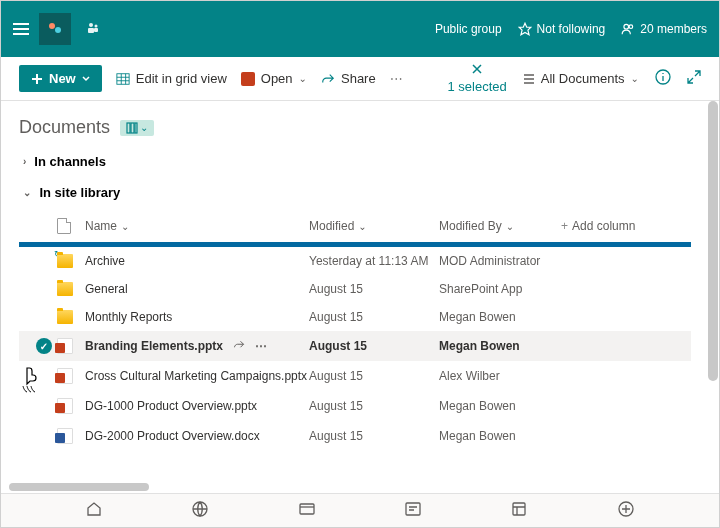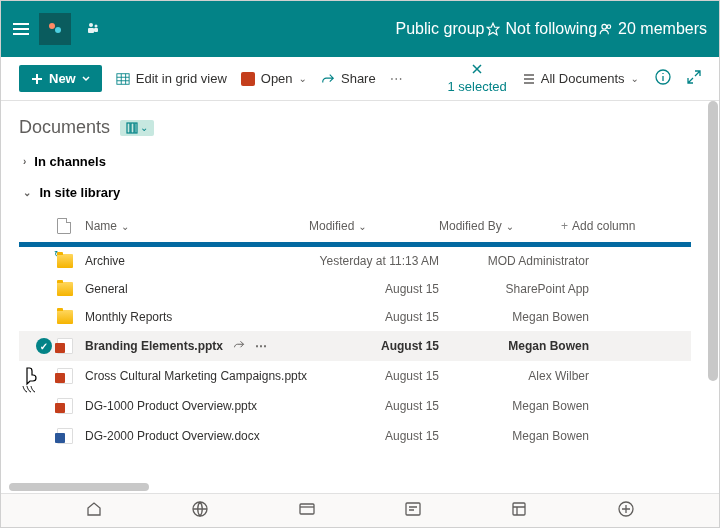--- a/index.html
+++ b/index.html
@@ -3,29 +3,29 @@
 <meta charset="utf-8">
 <style>
 * { margin: 0; padding: 0; box-sizing: border-box; font-family: "Segoe UI", -apple-system, sans-serif; }
 body { width: 720px; height: 528px; background: #fff; overflow: hidden; border: 1px solid #d0d0d0; position: relative; }
 .header { background: #038387; color: #fff; height: 56px; display: flex; align-items: center; padding: 0 12px; }
 .hamburger { margin-right: 10px; cursor: pointer; display:flex; flex-direction:column; gap:3px; }
 .hamburger span { display:block; width:16px; height:2px; background:#fff; }
 .site-icon { width: 32px; height: 32px; background: #0a5c5e; margin-right: 14px; display:flex; align-items:center; justify-content:center; font-size:18px; }
 .site-title { font-size: 20px; font-weight: 600; margin-right: 8px; }
 .teams-icon { opacity: 0.9; font-size:14px; }
-.header-right { margin-left: auto; display: flex; align-items: flex-start; gap: 2px; font-size: 16px; }
+.header-right { margin-left: auto; display: flex; align-items: flex-start; gap: 16px; font-size: 12px; }
 .header-right .hitem { display:flex; align-items:center; gap:5px; cursor:pointer; }
 .toolbar { height: 44px; border-bottom: 1px solid #e1e1e1; display:flex; align-items:center; padding: 0 18px; gap: 14px; font-size: 13px; color:#323130; }
 .new-btn { background: #038387; color:#fff; border:none; padding: 6px 12px; border-radius:2px; font-size:13px; display:flex; align-items:center; gap:6px; cursor:pointer; font-weight:700;}
 .tool-item { display:flex; align-items:center; gap:6px; cursor:pointer; color:#323130; }
 .tool-item svg { flex-shrink:0; }
 .toolbar-right { margin-left:auto; display:flex; align-items:center; gap:16px; }
 .selected-txt { color:#038387; display:flex; align-items:center; gap:4px;flex-direction:column; }
-.content { padding: 16px 28px 0 18px; height: calc(528px - 56px - 44px - 34px); overflow-y:auto; position:relative;text-align:right; }
+.content { padding: 16px 28px 0 18px; height: calc(528px - 56px - 44px - 34px); overflow-y:auto; position:relative; }
 .breadcrumb { display:flex; align-items:center; gap:10px; margin-bottom:16px; }
 .breadcrumb-title { font-size:18px; color:#605e5c; }
 .toggle-pill { background:#c7e8e0; padding:2px 6px; border-radius:2px; display:flex; align-items:center; gap:2px; cursor:pointer; }
 .section { margin: 16px 0 10px 4px; font-size:13px; font-weight:600; display:flex; align-items:center; gap:8px; cursor:pointer; }
 .col-headers { display:flex; padding: 8px 0 8px 38px; font-size:12px; color:#605e5c; border-bottom:5px solid #0369a1; }
 .col-headers .col-type { width:28px; display:flex; align-items:center; }
 .col-headers .col-name { width:224px; display:flex; align-items:center; gap:4px; }
 .col-headers .col-mod { width:130px; display:flex; align-items:center; gap:4px;}
 .col-headers .col-modby { width:122px; display:flex; align-items:center; gap:4px;}
 .col-headers .col-add { color:#605e5c; display:flex; align-items:center; gap:4px;}

